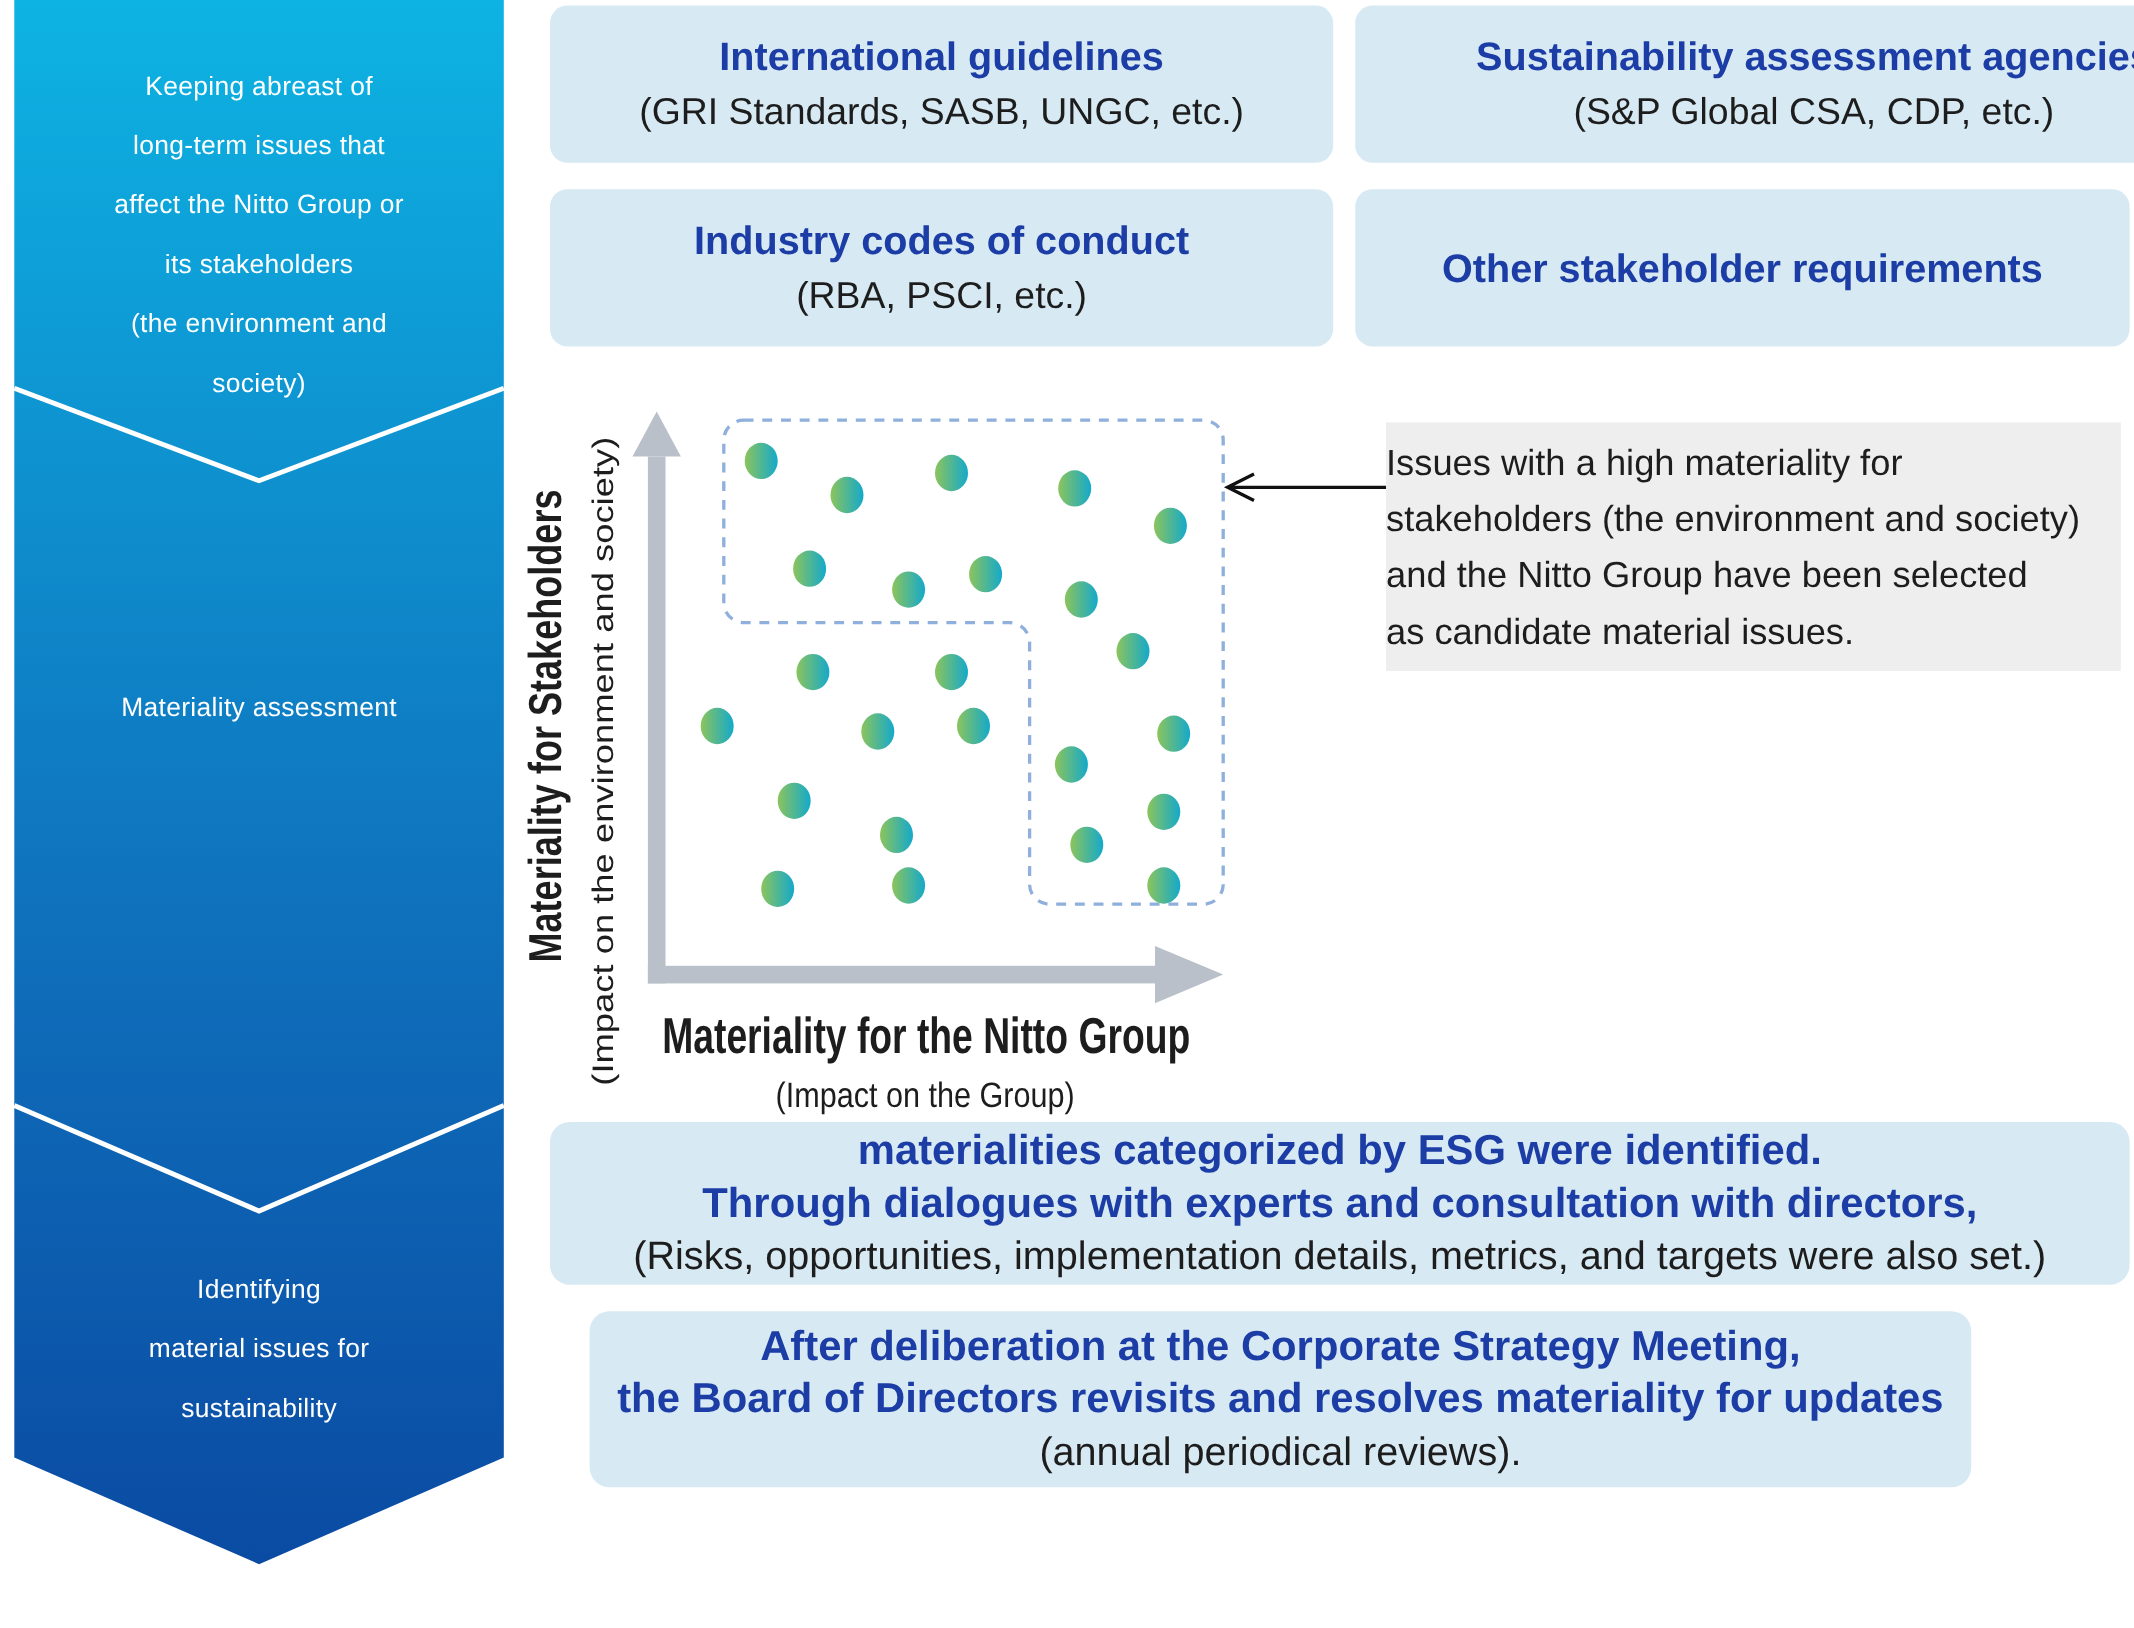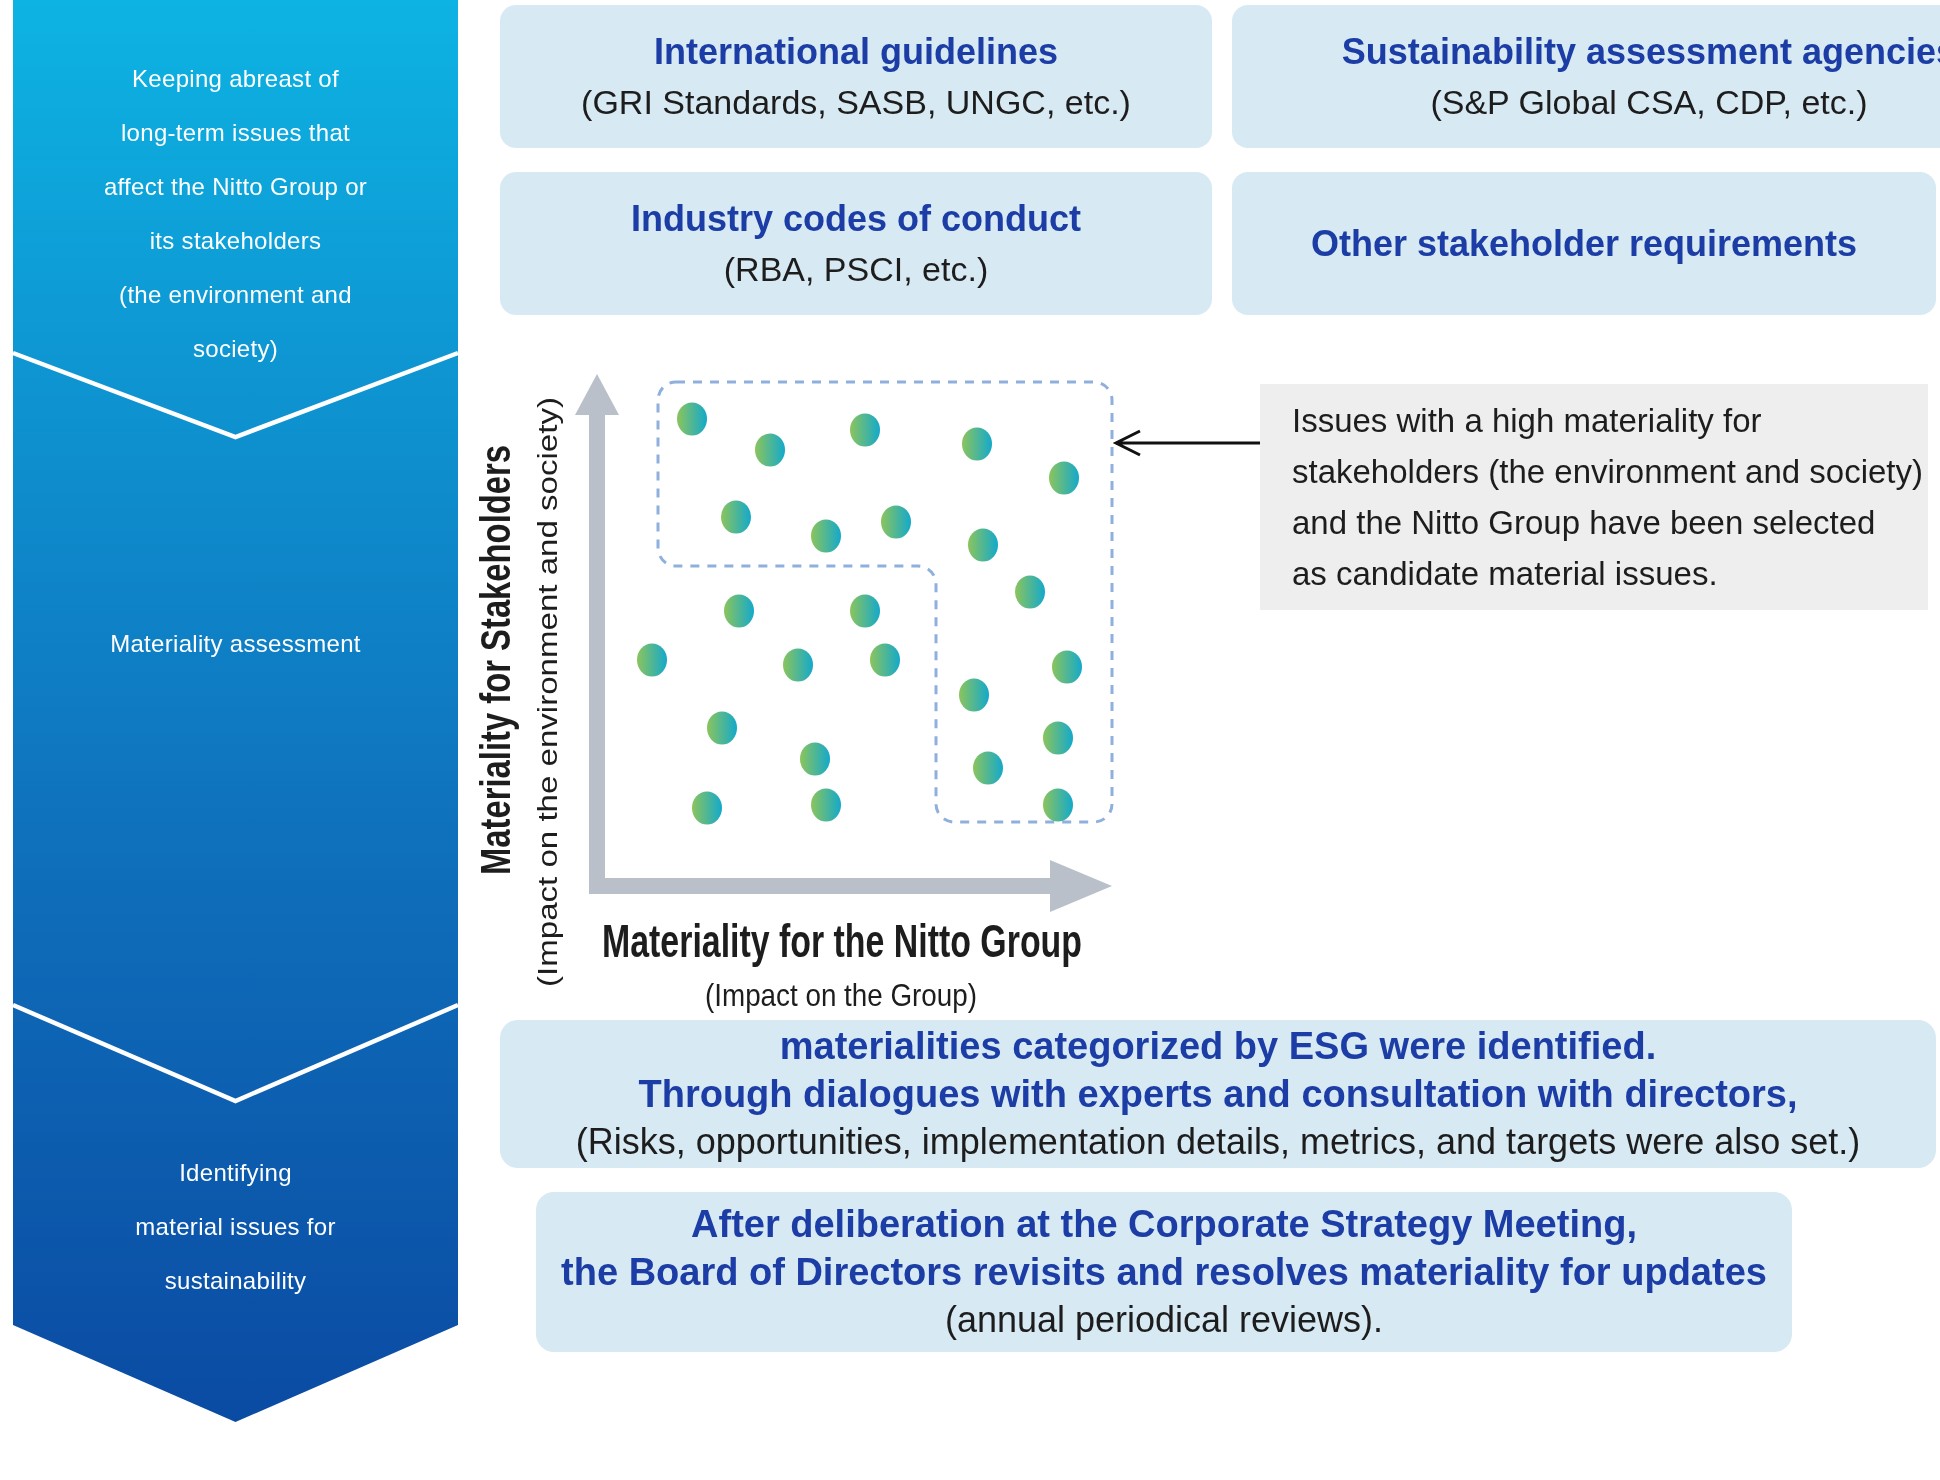--- a/index.html
+++ b/index.html
@@ -20,21 +20,21 @@
   .input-sub{color:#1d1d1d;font-size:34px;line-height:50px;}
   .input-sub:empty{display:none;}
   #box-guidelines{left:500px;top:5px;width:712px;height:143px;}
   #box-agencies{left:1232px;top:5px;width:834px;height:143px;}
   #box-codes{left:500px;top:172px;width:712px;height:143px;}
   #box-other{left:1232px;top:172px;width:704px;height:143px;}
   
   #plot-svg{left:440px;top:360px;}
   
   #callout-box{left:1260px;top:384px;width:668px;height:226px;background:#eeeeef;
-               display:flex;align-items:center;box-sizing:border-box;padding-left:32px;
+               display:flex;align-items:center;box-sizing:border-box;
                font-size:33px;line-height:51px;white-space:pre-line;color:#1d1d1d;}
   #callout-arrow{left:1100px;top:425px;}
   
   .outcome-box{background:#d7e9f3;border-radius:18px;display:flex;flex-direction:column;
                justify-content:center;align-items:center;text-align:center;}
   .outcome-line{color:#1c3da5;font-weight:bold;font-size:38px;line-height:48px;}
   .outcome-note{color:#1d1d1d;font-size:36px;line-height:48px;}
   #box-esg{left:500px;top:1020px;width:1436px;height:148px;}
   #box-board{left:500px;top:1192px;width:1256px;height:160px;margin-left:36px;}
 </style>

